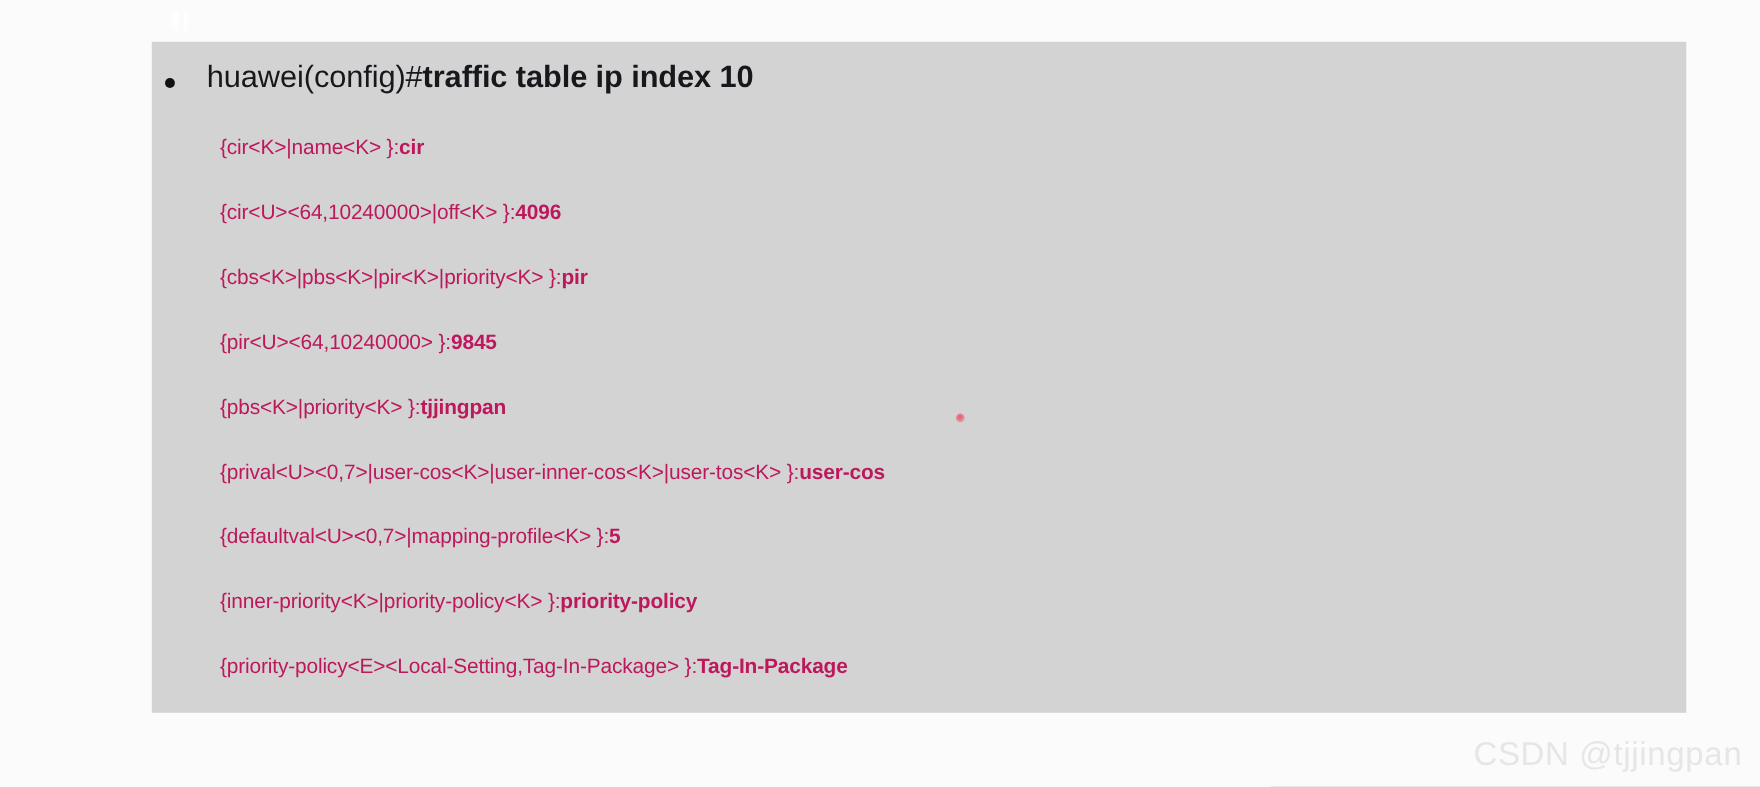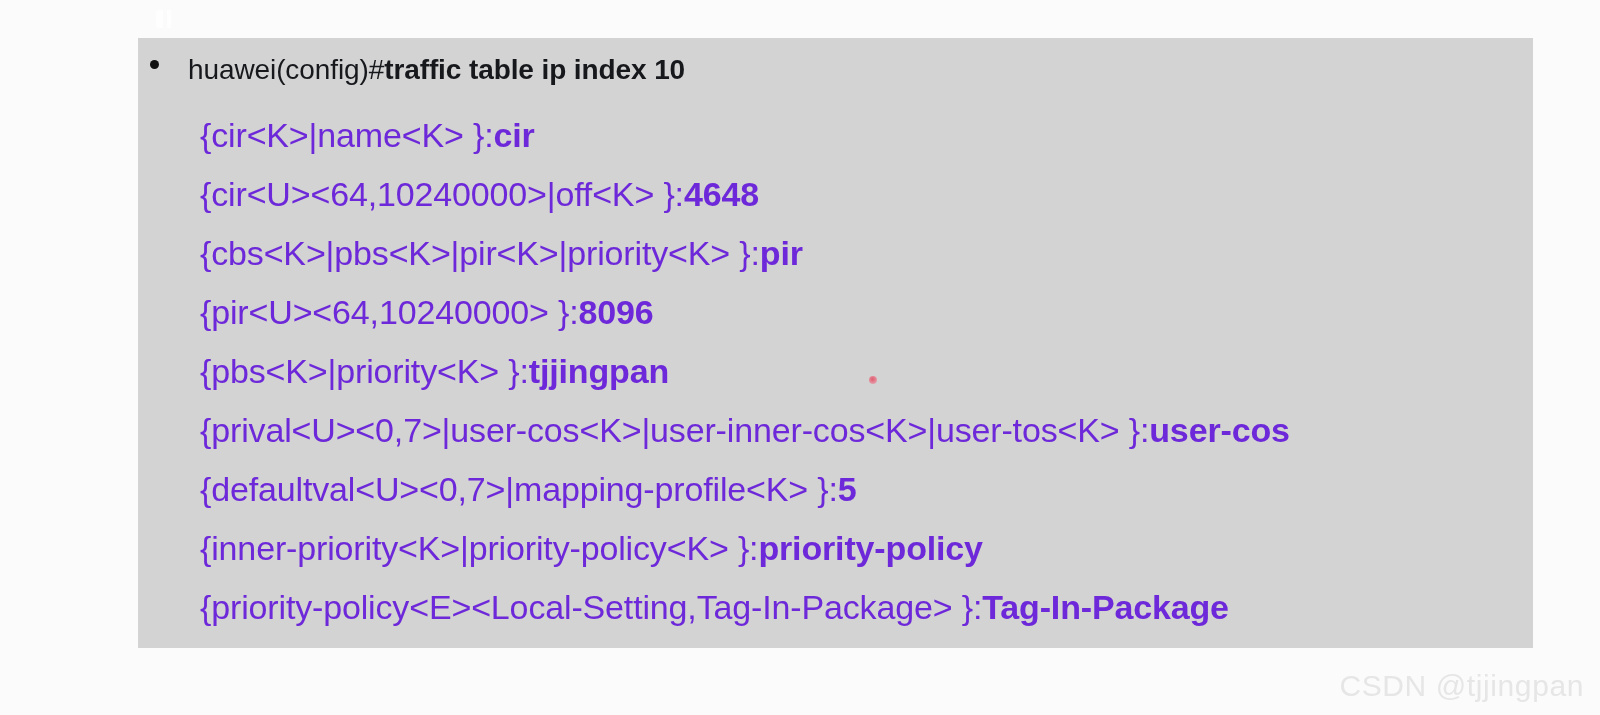--- a/index.html
+++ b/index.html
@@ -43,21 +43,21 @@
     background: #d3d3d3;
     box-sizing: border-box;
   }
 
   
   .bullet-line {
     position: absolute;
     left: 12px;
     top: 16px;
     display: flex;
-    align-items: center;
+    align-items: flex-end;
   }
   .bullet-dot {
     width: 9px;
     height: 9px;
     border-radius: 50%;
     background: #111111;
     margin-right: 29px;
     position: relative;
     top: -6px;
     flex: 0 0 auto;
@@ -71,22 +71,22 @@
   .cmd-line .reg { font-weight: 400; }
   .cmd-line .bold { font-weight: 700; }
 
   
   .param-list {
     position: absolute;
     left: 62px;
     top: 76px;
   }
   .param-line {
-    font-size: 34px;
-    color: #6d28d9;
+    font-size: 19px;
+    color: #be185d;
     letter-spacing: -0.15px;
     white-space: nowrap;
     height: 59px;
     line-height: 42px;
   }
   .param-line .reg { font-weight: 400; }
   .param-line .bold { font-weight: 700; }
 
   
   .red-speck {
@@ -121,25 +121,25 @@
 
   <div class="bullet-line">
     <span class="bullet-dot"></span>
     <span class="cmd-line"><span class="reg">huawei(config)#</span><span class="bold">traffic table ip index 10</span></span>
   </div>
 
   <div class="param-list">
 
     <div class="param-line"><span class="reg">{cir&lt;K&gt;|name&lt;K&gt; }:</span><span class="bold">cir</span></div>
 
-    <div class="param-line"><span class="reg">{cir&lt;U&gt;&lt;64,10240000&gt;|off&lt;K&gt; }:</span><span class="bold">4648</span></div>
+    <div class="param-line"><span class="reg">{cir&lt;U&gt;&lt;64,10240000&gt;|off&lt;K&gt; }:</span><span class="bold">4096</span></div>
 
     <div class="param-line"><span class="reg">{cbs&lt;K&gt;|pbs&lt;K&gt;|pir&lt;K&gt;|priority&lt;K&gt; }:</span><span class="bold">pir</span></div>
 
-    <div class="param-line"><span class="reg">{pir&lt;U&gt;&lt;64,10240000&gt; }:</span><span class="bold">8096</span></div>
+    <div class="param-line"><span class="reg">{pir&lt;U&gt;&lt;64,10240000&gt; }:</span><span class="bold">9845</span></div>
 
     <div class="param-line"><span class="reg">{pbs&lt;K&gt;|priority&lt;K&gt; }:</span><span class="bold">tjjingpan</span></div>
 
     <div class="param-line"><span class="reg">{prival&lt;U&gt;&lt;0,7&gt;|user-cos&lt;K&gt;|user-inner-cos&lt;K&gt;|user-tos&lt;K&gt; }:</span><span class="bold">user-cos</span></div>
 
     <div class="param-line"><span class="reg">{defaultval&lt;U&gt;&lt;0,7&gt;|mapping-profile&lt;K&gt; }:</span><span class="bold">5</span></div>
 
     <div class="param-line"><span class="reg">{inner-priority&lt;K&gt;|priority-policy&lt;K&gt; }:</span><span class="bold">priority-policy</span></div>
 
     <div class="param-line"><span class="reg">{priority-policy&lt;E&gt;&lt;Local-Setting,Tag-In-Package&gt; }:</span><span class="bold">Tag-In-Package</span></div>

